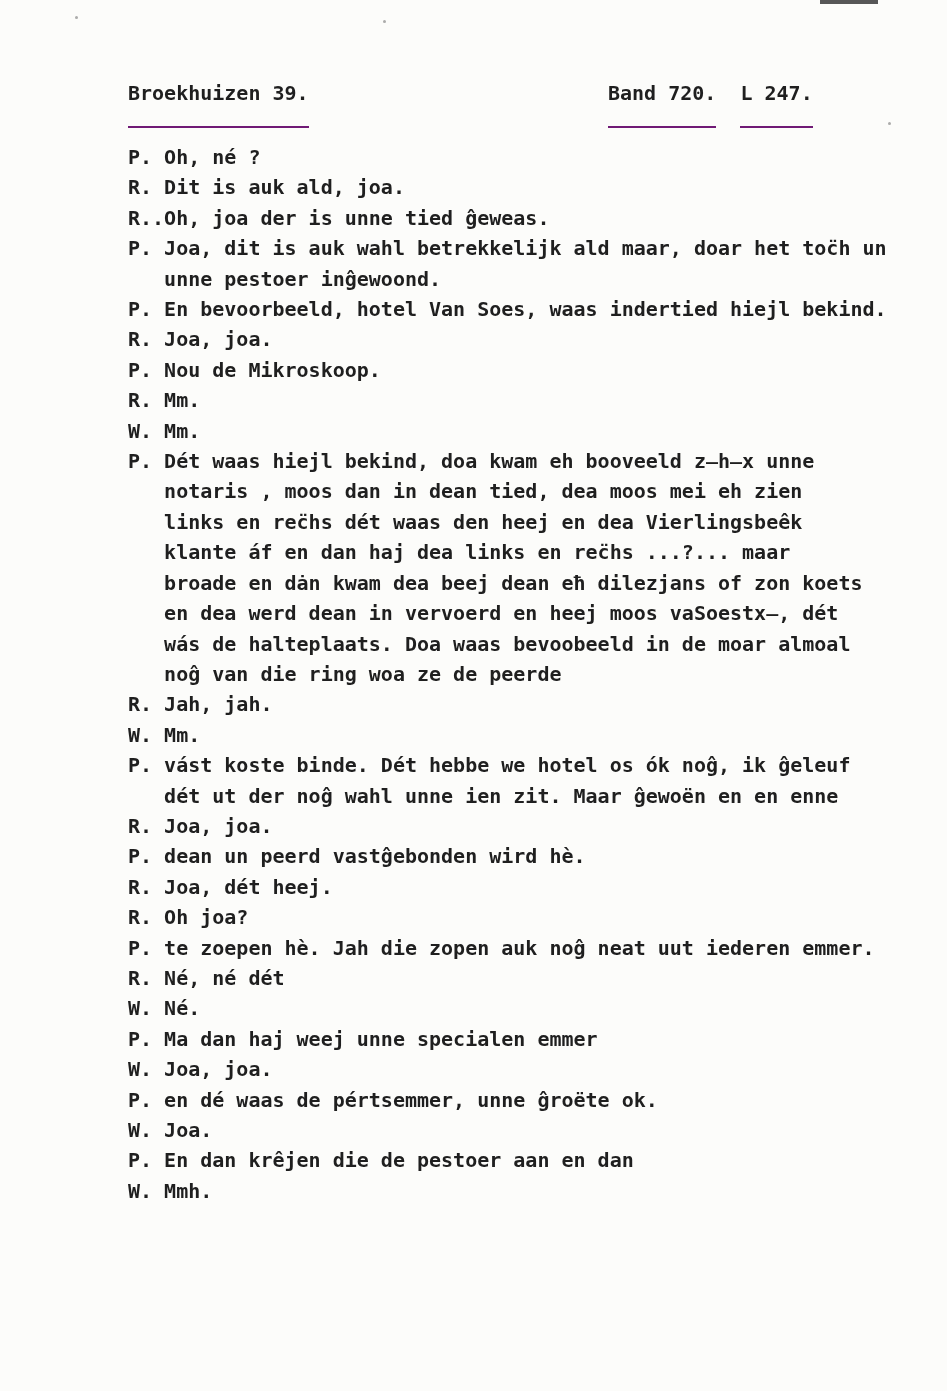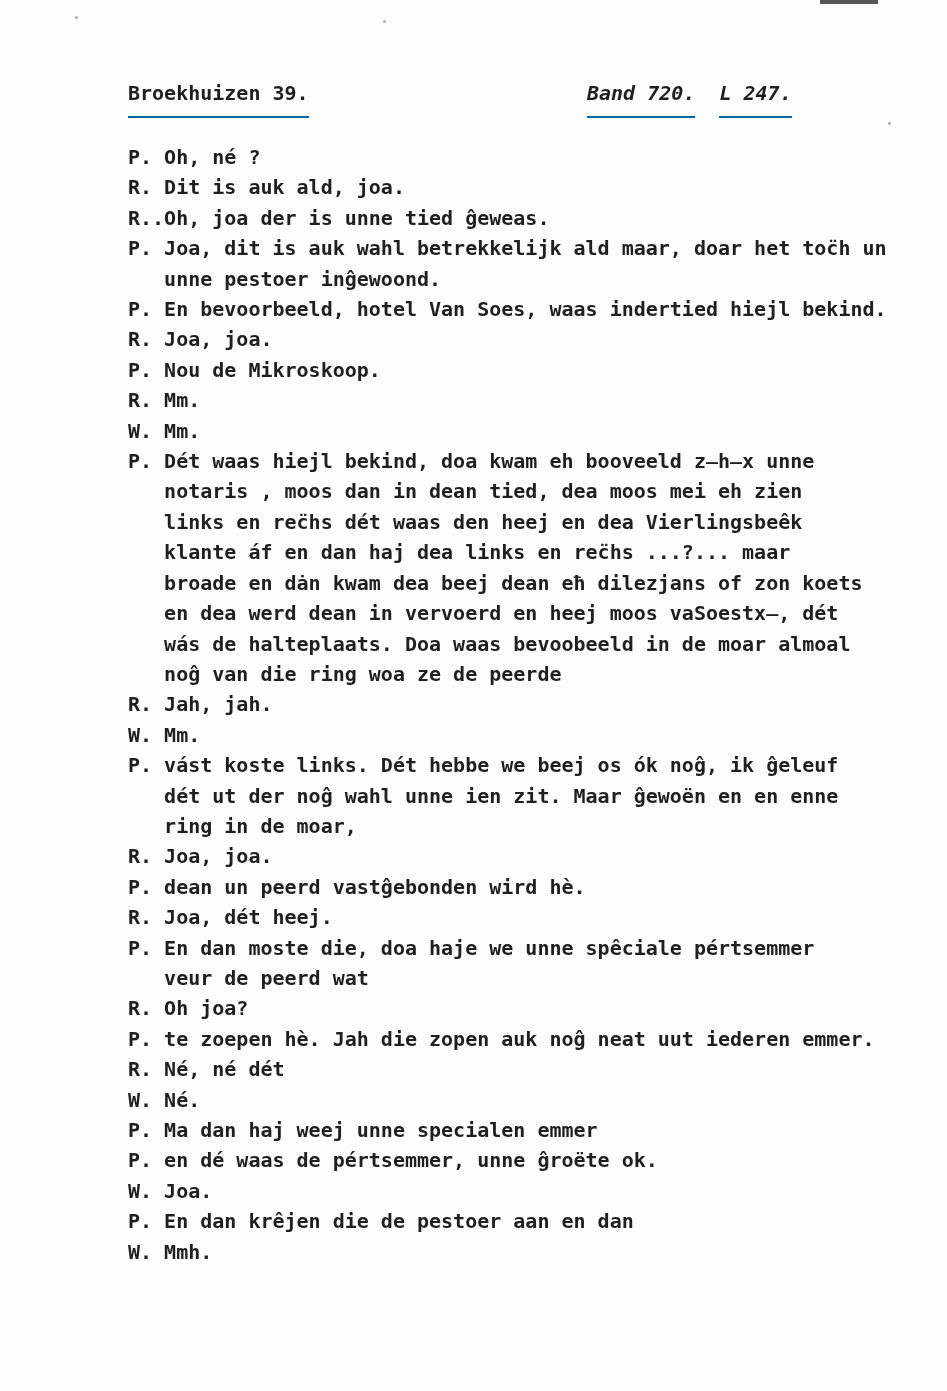--- a/index.html
+++ b/index.html
@@ -32,25 +32,25 @@
   .header {
     position: absolute;
     left: 0;
     top: 78px;
     width: 100%;
     font-size: 20px;
     line-height: 30px;
     white-space: pre;
   }
   .hleft  { position: absolute; left: 128px; top: 0; }
-  .hright { position: absolute; left: 587px; top: 0; font-style: italic; }
+  .hright { position: absolute; left: 608px; top: 0; }
   .underlined {
     display: inline-block;
-    border-bottom: 2px solid #0369a1;
-    padding-bottom: 8px;
+    border-bottom: 2px solid #701a75;
+    padding-bottom: 18px;
   }
   .hspacer { display: inline-block; width: 2ch; }
   .dialogue {
     position: absolute;
     left: 128px;
     top: 142px;
     width: 800px;
     font-size: 20px;
     line-height: 30.4px;
   }
@@ -112,51 +112,49 @@
         <div class="line cont"><span>wás de halteplaats. Doa waas bevoobeeld in de moar almoal</span></div>
         <div class="line cont"><span>noĝ van die ring woa ze de peerde</span></div>
       </div>
       <div>
         <div class="line"><span class="spk">R.</span><span>Jah, jah.</span></div>
       </div>
       <div>
         <div class="line"><span class="spk">W.</span><span>Mm.</span></div>
       </div>
       <div>
-        <div class="line"><span class="spk">P.</span><span>vást koste links. Dét hebbe we beej os ók noĝ, ik ĝeleuf</span></div>
+        <div class="line"><span class="spk">P.</span><span>vást koste binde. Dét hebbe we hotel os ók noĝ, ik ĝeleuf</span></div>
         <div class="line cont"><span>dét ut der noĝ wahl unne ien zit. Maar ĝewoën en en enne</span></div>
-        <div class="line cont"><span>ring in de moar,</span></div>
       </div>
       <div>
         <div class="line"><span class="spk">R.</span><span>Joa, joa.</span></div>
       </div>
       <div>
         <div class="line"><span class="spk">P.</span><span>dean un peerd vastĝebonden wird hè.</span></div>
       </div>
       <div>
         <div class="line"><span class="spk">R.</span><span>Joa, dét heej.</span></div>
-      </div>
-      <div>
-        <div class="line"><span class="spk">P.</span><span>En dan moste die, doa haje we unne spêciale pértsemmer</span></div>
-        <div class="line cont"><span>veur de peerd wat</span></div>
       </div>
       <div>
         <div class="line"><span class="spk">R.</span><span>Oh joa?</span></div>
       </div>
       <div>
         <div class="line"><span class="spk">P.</span><span>te zoepen hè. Jah die zopen auk noĝ neat uut iederen emmer.</span></div>
       </div>
       <div>
         <div class="line"><span class="spk">R.</span><span>Né, né dét</span></div>
       </div>
       <div>
         <div class="line"><span class="spk">W.</span><span>Né.</span></div>
       </div>
       <div>
         <div class="line"><span class="spk">P.</span><span>Ma dan haj weej unne specialen emmer</span></div>
+      </div>
+      <div>
+        <div class="line"><span class="spk">W.</span><span>Joa, joa.</span></div>
       </div>
       <div>
         <div class="line"><span class="spk">P.</span><span>en dé waas de pértsemmer, unne ĝroëte ok.</span></div>
       </div>
       <div>
         <div class="line"><span class="spk">W.</span><span>Joa.</span></div>
       </div>
       <div>
         <div class="line"><span class="spk">P.</span><span>En dan krêjen die de pestoer aan en dan</span></div>
       </div>

